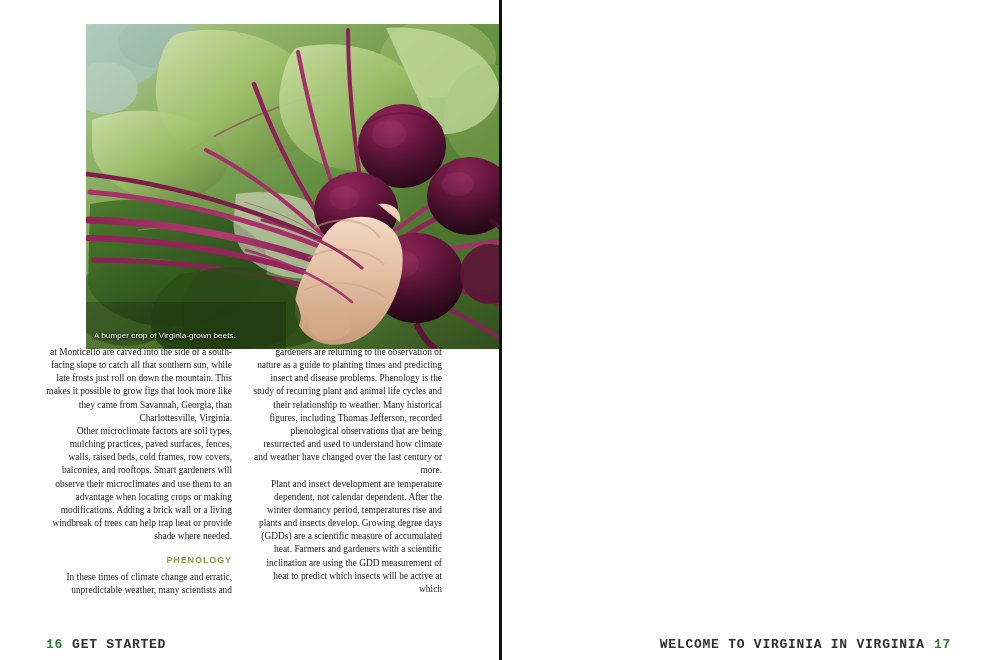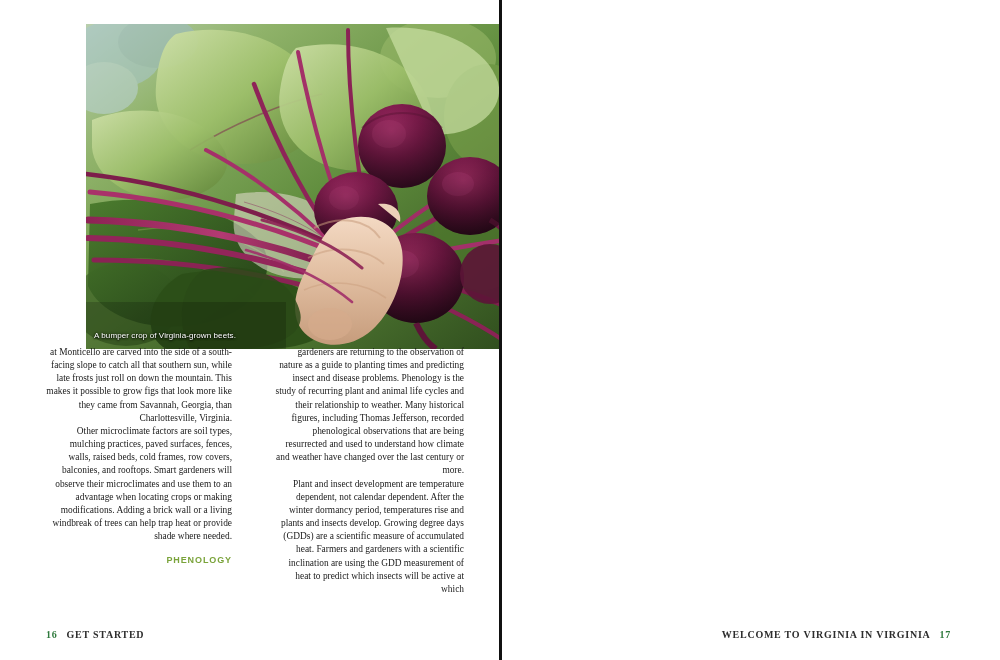--- a/index.html
+++ b/index.html
@@ -75,37 +75,37 @@
     font-size: 9.4px;
     line-height: 13.15px;
     color: #1a1a1a;
     text-align: right;
     hyphens: manual;
   }
   .col p { margin: 0; }
   .col p.indent { text-indent: 9px; }
 
   #col-l1 { left: 46px;  top: 346px; width: 186px; }
-  #col-l2 { left: 252px; top: 346px; width: 190px; margin-left: 22px; }
+  #col-l2 { left: 252px; top: 346px; width: 190px; }
 
   .section-head {
     font-family: "Liberation Sans", sans-serif;
     font-size: 9px;
     font-weight: bold;
     letter-spacing: 0.9px;
     color: #7aa33a;
     margin: 11px 0 3px 0;
   }
 
   
   .footer {
     position: absolute;
-    bottom: 20px;
-    font-family: Liberation Serif, serif;
-    font-size: 10px;
+    bottom: 8px;
+    font-family: Liberation Mono, monospace;
+    font-size: 13px;
     font-weight: bold;
     letter-spacing: 0.75px;
     color: #2d2d2d;
     white-space: nowrap;
   }
   #footer-left  { left: 46px; }
   #footer-right { right: 49px; }
   .folio {
     color: #2f7a3d;
     font-weight: bold;
@@ -259,20 +259,21 @@
 
         <rect x="0" y="278" width="200" height="47" fill="rgba(0,0,0,0.18)"></rect>
       </svg>
       <figcaption id="photo-caption">A bumper crop of Virginia-grown beets.</figcaption>
     </figure>
 
     <div class="col" id="col-l1">
       <p>at Monticello are carved into the side of a south-facing slope to catch all that southern sun, while late frosts just roll on down the mountain. This makes it possible to grow figs that look more like they came from Savannah, Georgia, than Charlottesville, Virginia.</p>
       <p class="indent">Other microclimate factors are soil types, mulching practices, paved surfaces, fences, walls, raised beds, cold frames, row covers, balconies, and rooftops. Smart gardeners will observe their microclimates and use them to an advantage when locating crops or making modifications. Adding a brick wall or a living windbreak of trees can help trap heat or provide shade where needed.</p>
       <div class="section-head">PHENOLOGY</div>
+      <p>In these times of climate change and erratic, unpredictable weather, many scientists and</p>
     </div>
 
     <div class="col" id="col-l2">
       <p>gardeners are returning to the observation of nature as a guide to planting times and predicting insect and disease problems. Phenology is the study of recurring plant and animal life cycles and their relationship to weather. Many historical figures, including Thomas Jefferson, recorded phenological observations that are being resurrected and used to understand how climate and weather have changed over the last century or more.</p>
       <p class="indent">Plant and insect development are temperature dependent, not calendar dependent. After the winter dormancy period, temperatures rise and plants and insects develop. Growing degree days (GDDs) are a scientific measure of accumulated heat. Farmers and gardeners with a scientific inclination are using the GDD measurement of heat to predict which insects will be active at which</p>
     </div>
 
     <div class="footer" id="footer-left">
       <span class="folio">16</span><span>GET STARTED</span>
     </div>

